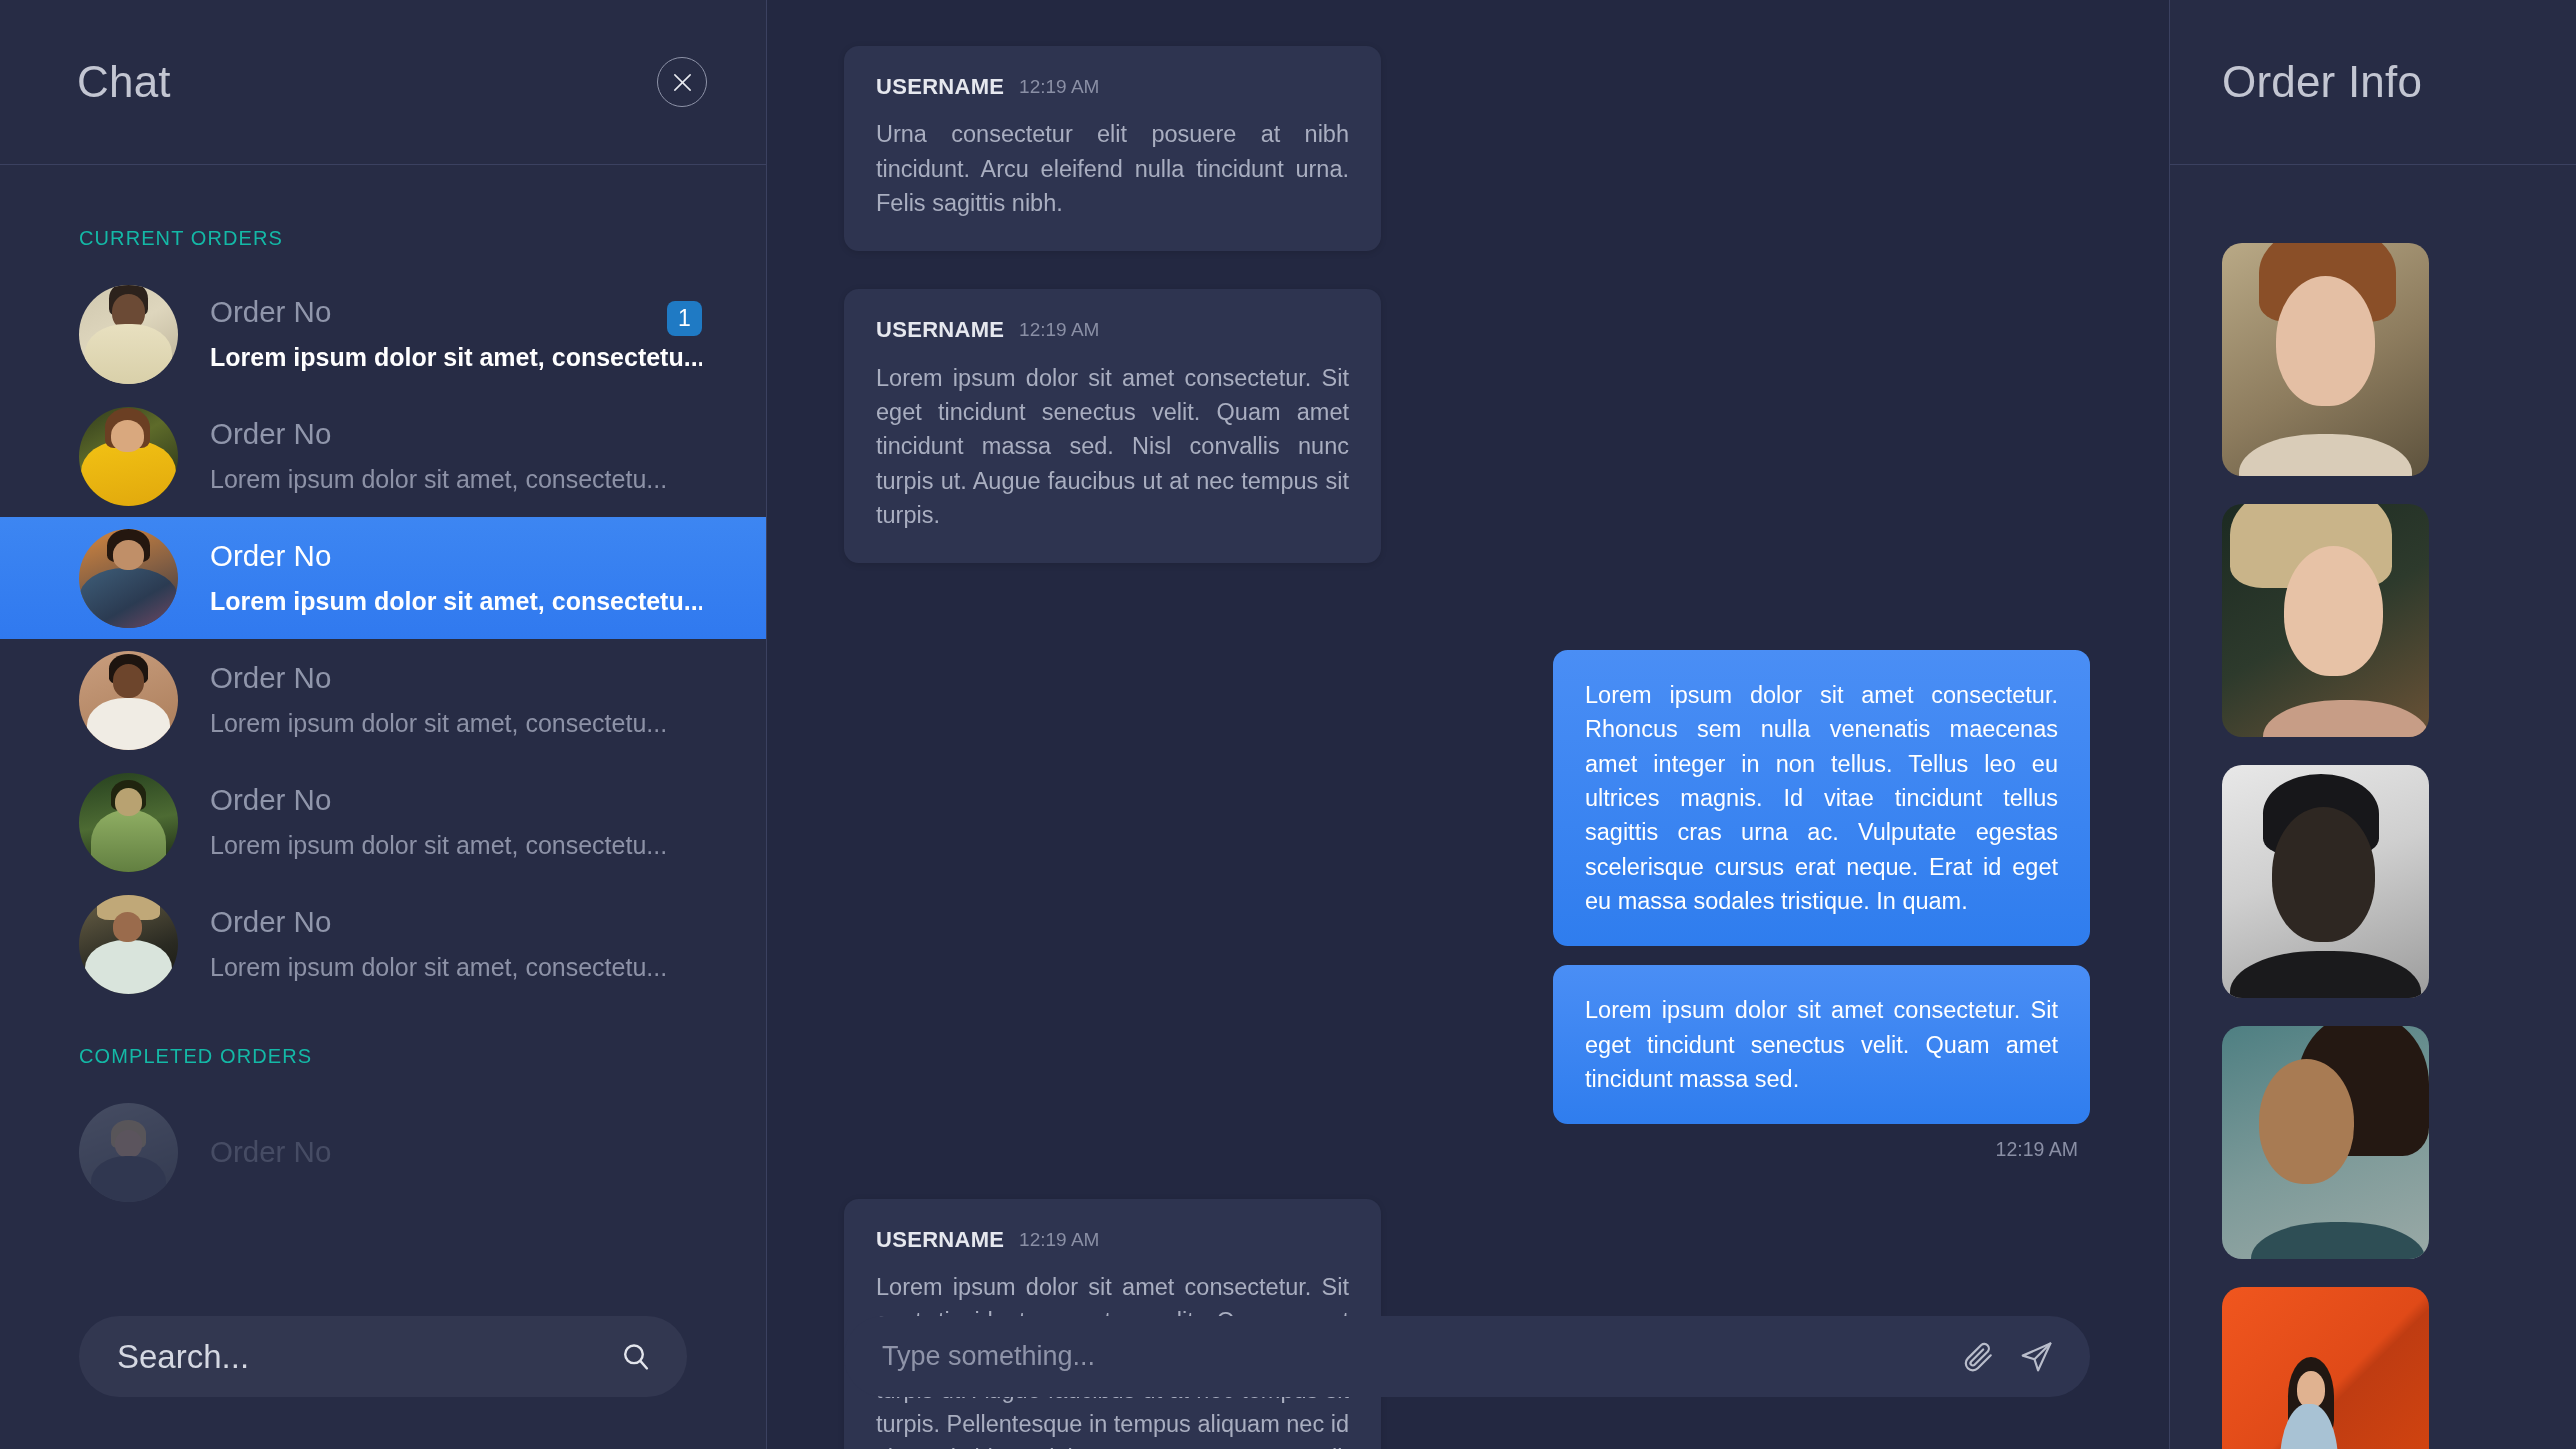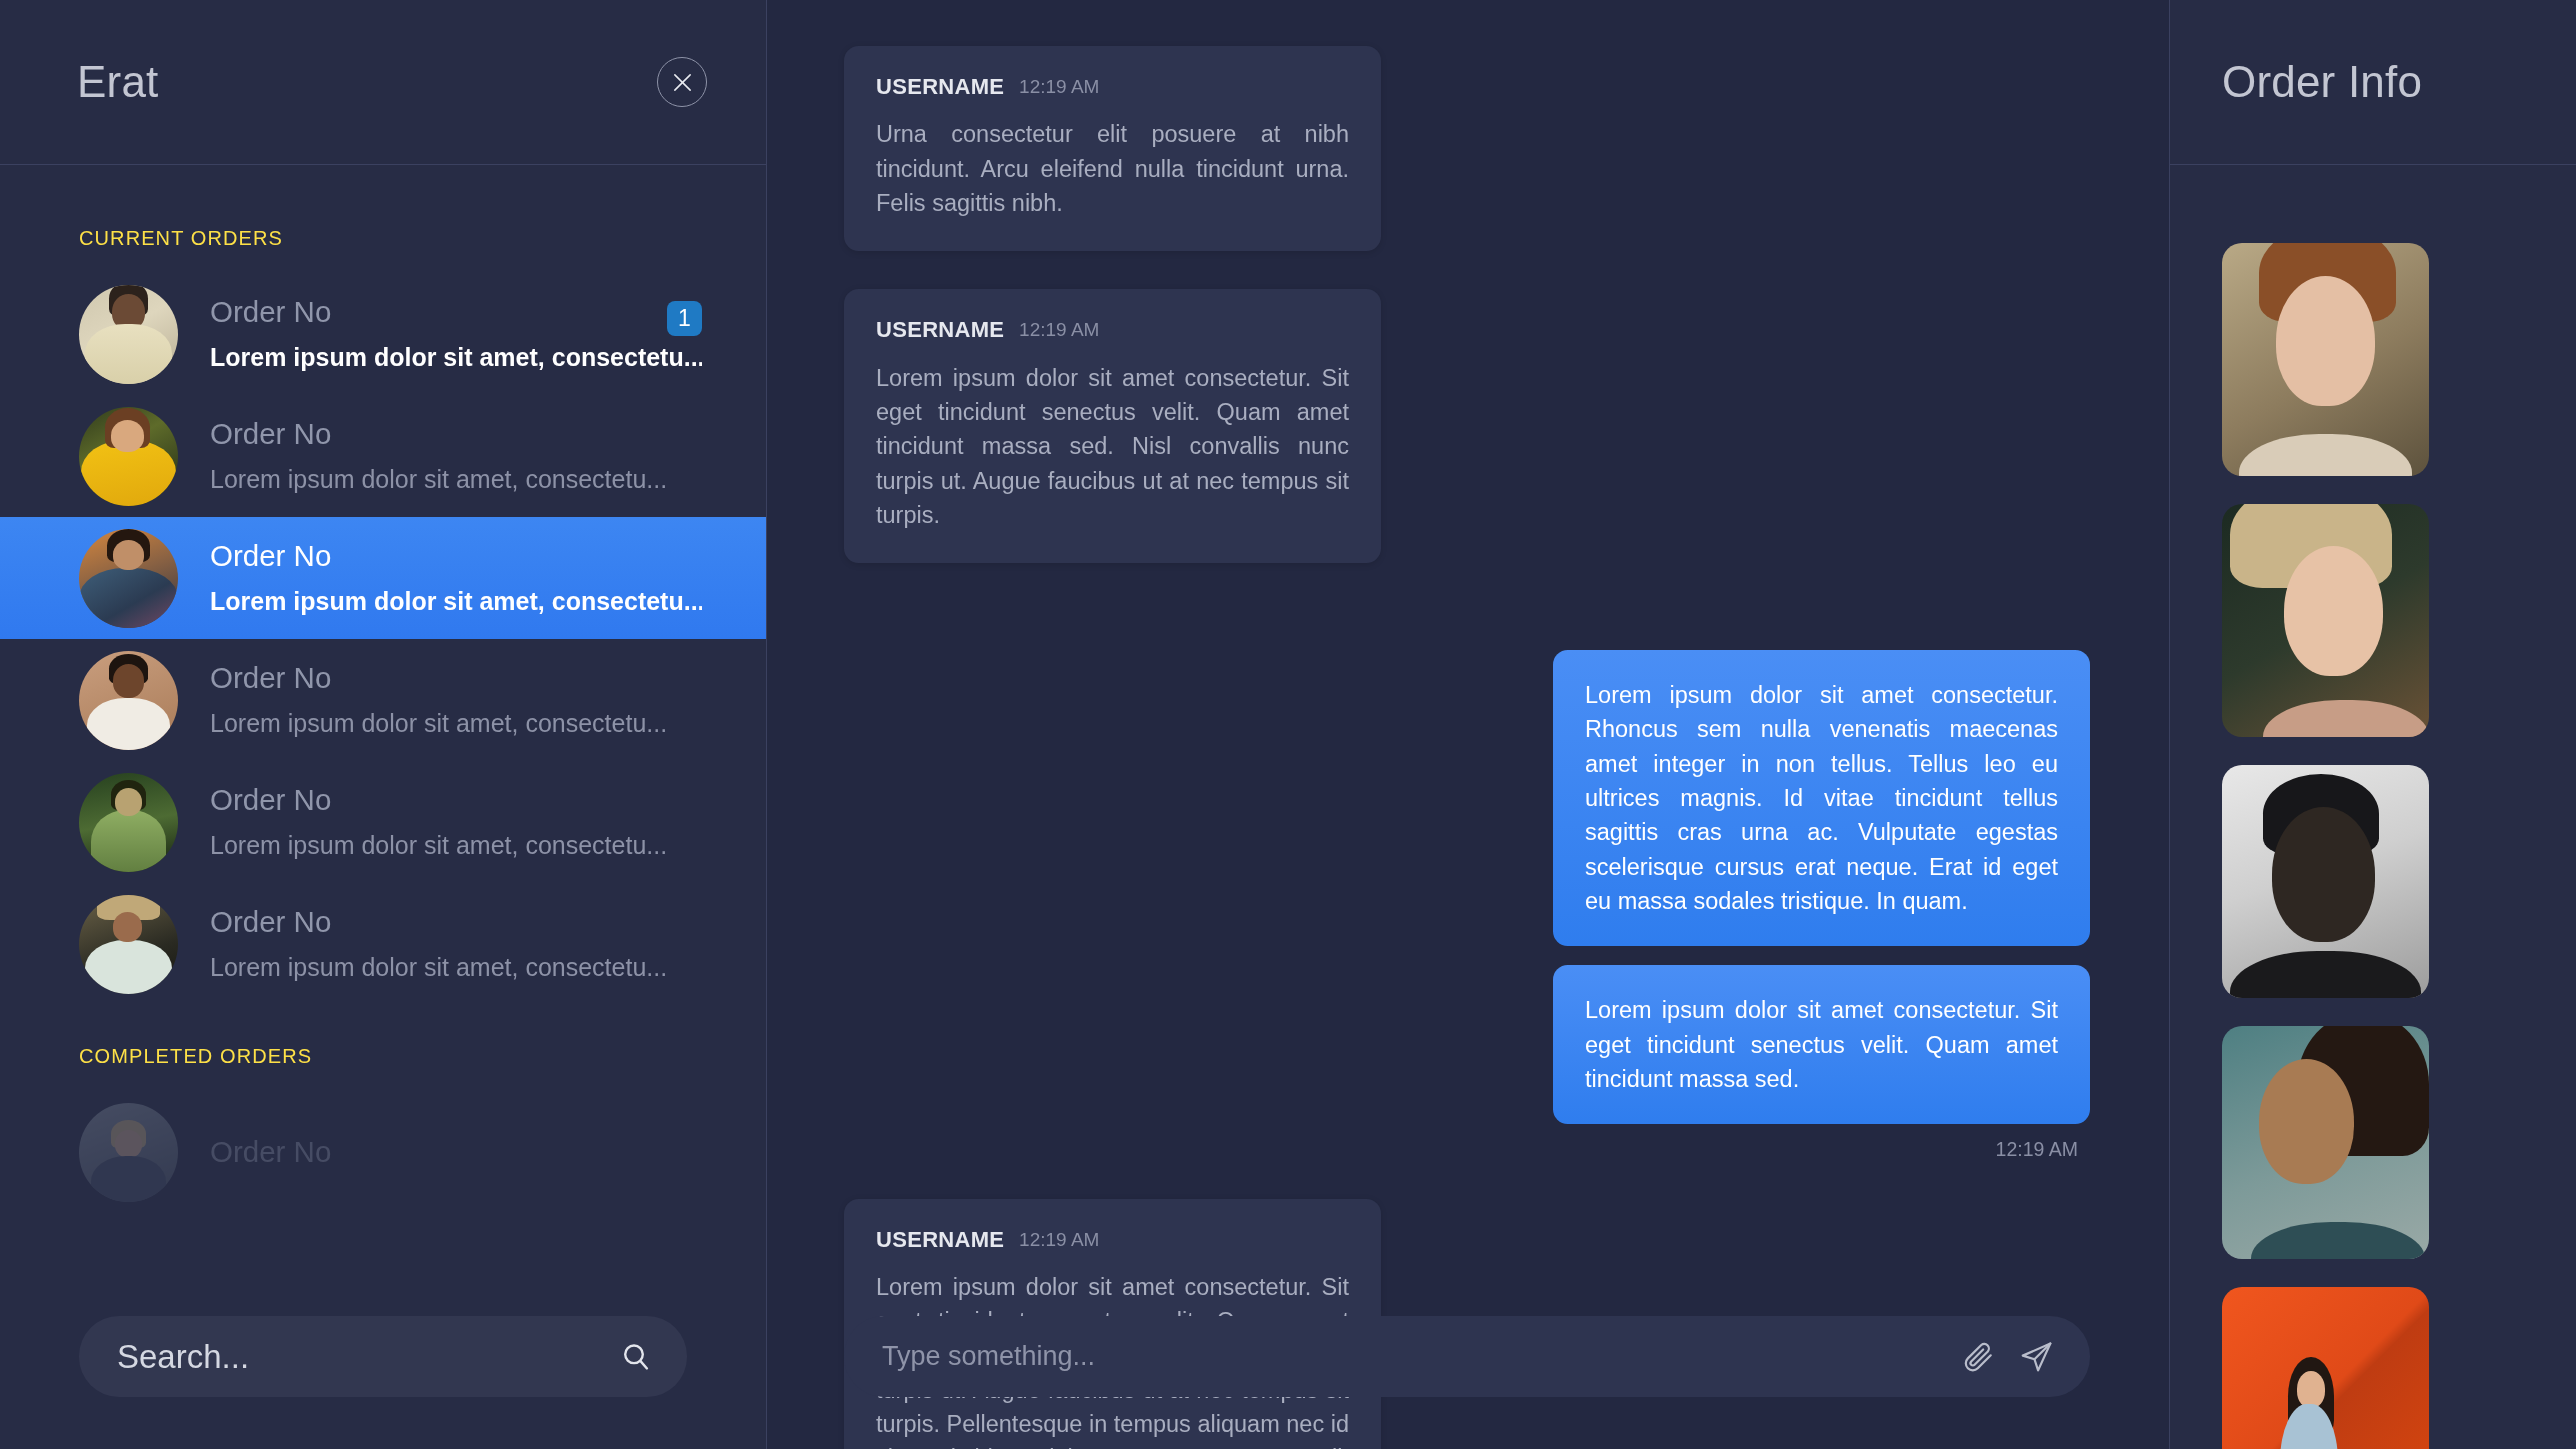--- a/index.html
+++ b/index.html
@@ -62,21 +62,21 @@
   .sidebar-body {
     flex: 1 1 auto;
     position: relative;
     overflow: hidden;
     padding-top: 62px;
   }
 
   .section-label {
     font-size: 20px;
     letter-spacing: 1.1px;
-    color: #fde047;
+    color: #14b8a6;
     padding-left: 79px;
     margin-bottom: 23px;
     text-transform: uppercase;
   }
   .section-label.completed { margin-top: 40px; }
 
   .order-item {
     display: flex;
     align-items: center;
     height: 122px;
@@ -276,21 +276,21 @@
   .hair { position:absolute; border-radius:50% 50% 20% 20%; }
   .torso { position:absolute; border-radius:46% 46% 0 0; }
 </style>
 </head>
 <body>
 
 <div class="app">
 
   <div class="panel sidebar">
     <div class="panel-header">
-      <div class="panel-title">Erat</div>
+      <div class="panel-title">Chat</div>
       <div class="close-btn">
         <svg viewBox="0 0 24 24">
           <path d="M4 4 L20 20 M20 4 L4 20" stroke="#e8eaf0" stroke-width="1.6" stroke-linecap="round" fill="none"></path>
         </svg>
       </div>
     </div>
 
     <div class="sidebar-body">
       <div class="section-label">CURRENT ORDERS</div>
 

